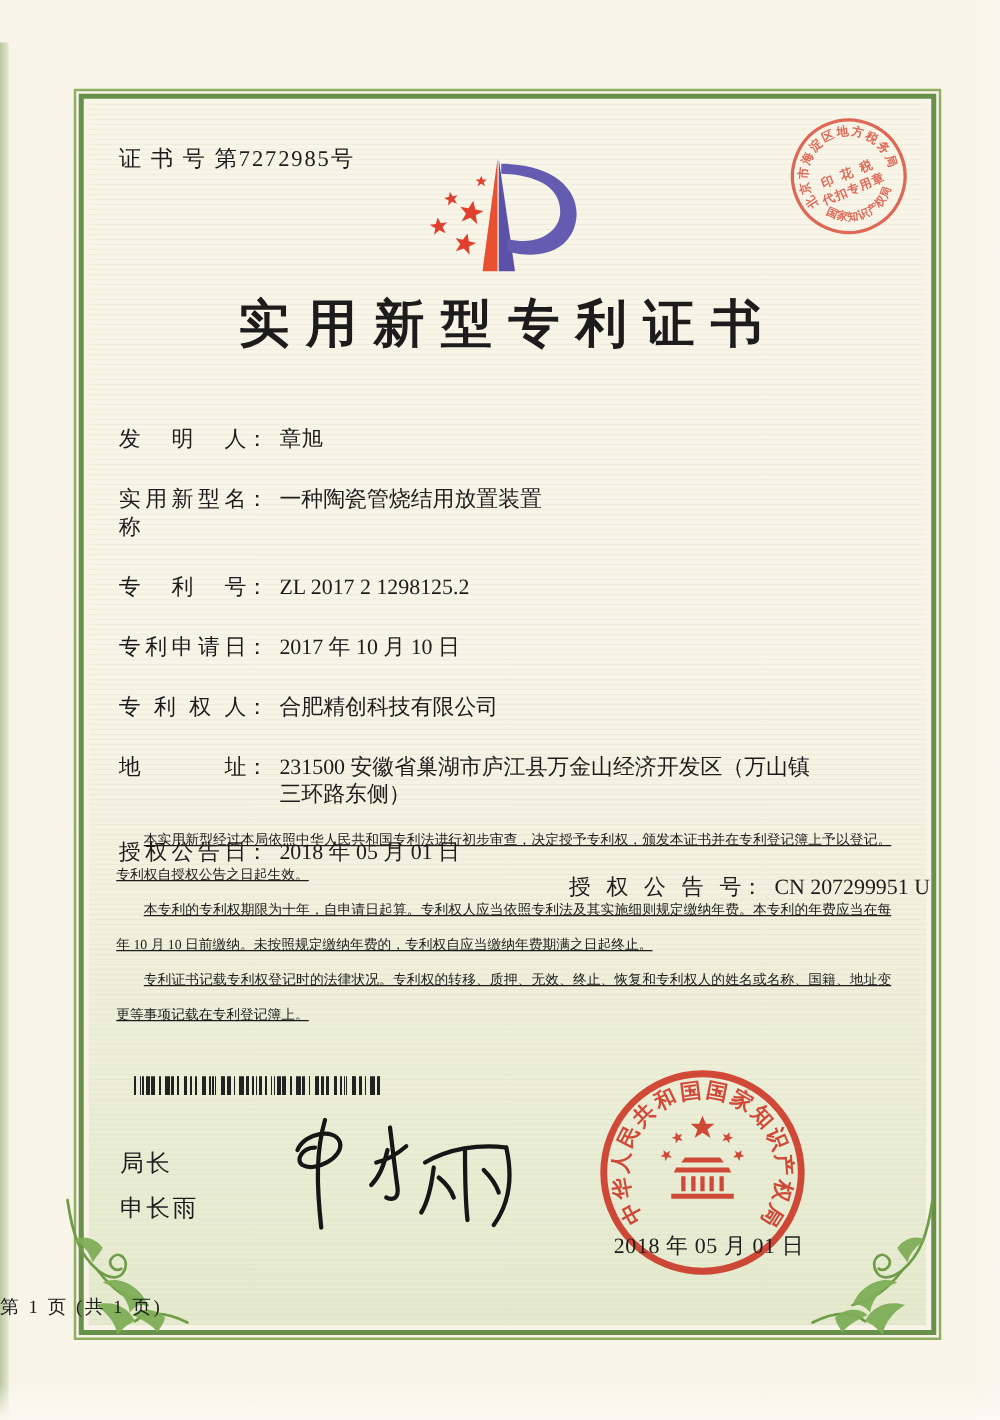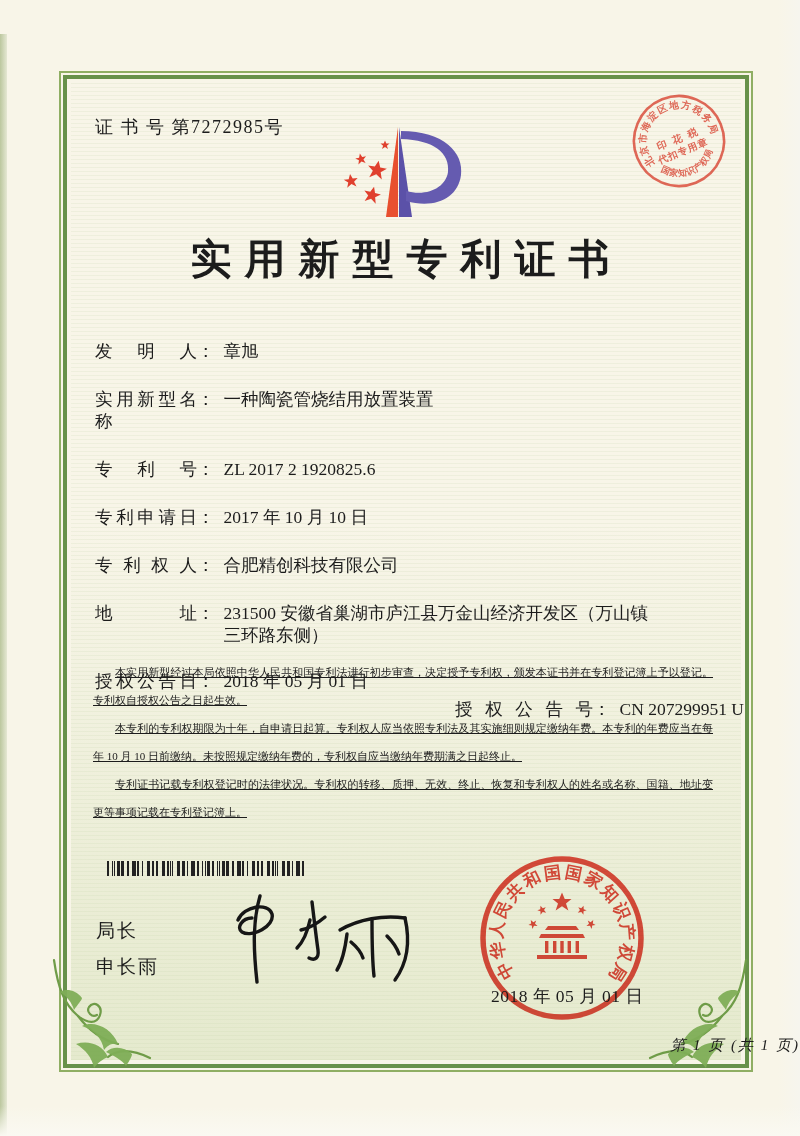--- a/index.html
+++ b/index.html
@@ -49,21 +49,21 @@
   
   .barcode{position:absolute;left:107px;top:861px;width:198px;height:15px;
     background-image:
       repeating-linear-gradient(90deg,#222 0 2px,transparent 2px 5px,#222 5px 6px,transparent 6px 10px,#222 10px 13px,transparent 13px 15px),
       repeating-linear-gradient(90deg,#222 0 1px,transparent 1px 7px);}
   .signer-title{position:absolute;left:96px;top:918px;font-size:19px;letter-spacing:2px;}
   .signer-name{position:absolute;left:96px;top:954px;font-size:19px;letter-spacing:2px;}
   .signature{position:absolute;left:222px;top:890px;width:195px;height:98px;}
   .official-seal{position:absolute;left:478px;top:854px;width:168px;height:168px;mix-blend-mode:multiply;}
   .seal-date{position:absolute;left:491px;top:984px;font-size:17.5px;letter-spacing:.5px;z-index:5;}
-  .footer{position:absolute;left:0;right:0;top:1036px;text-align:right;font-size:15px;letter-spacing:2px;font-style:italic;}
+  .footer{position:absolute;left:0;right:0;top:1036px;text-align:left;font-size:15px;letter-spacing:2px;}
 </style>
 </head>
 <body>
 
 <div class="edge-left"></div>
 <div class="edge-right"></div>
 <div class="edge-bottom"></div>
 
 <div class="frame">
   <div class="guilloche"></div>
@@ -130,21 +130,21 @@
 <div class="title">实用新型专利证书</div>
 
 <div class="fields">
   <div class="field-row">
     <span class="f-label">发明人</span><span class="f-colon">：</span><span class="f-value">章旭</span>
   </div>
   <div class="field-row">
     <span class="f-label">实用新型名称</span><span class="f-colon">：</span><span class="f-value">一种陶瓷管烧结用放置装置</span>
   </div>
   <div class="field-row">
-    <span class="f-label">专利号</span><span class="f-colon">：</span><span class="f-value">ZL 2017 2 1920825.6</span>
+    <span class="f-label">专利号</span><span class="f-colon">：</span><span class="f-value">ZL 2017 2 1298125.2</span>
   </div>
   <div class="field-row">
     <span class="f-label">专利申请日</span><span class="f-colon">：</span><span class="f-value">2017 年 10 月 10 日</span>
   </div>
   <div class="field-row">
     <span class="f-label">专利权人</span><span class="f-colon">：</span><span class="f-value">合肥精创科技有限公司</span>
   </div>
   <div class="field-row addr">
     <span class="f-label">地址</span><span class="f-colon">：</span><span class="f-value">231500 安徽省巢湖市庐江县万金山经济开发区（万山镇
 三环路东侧）</span>

